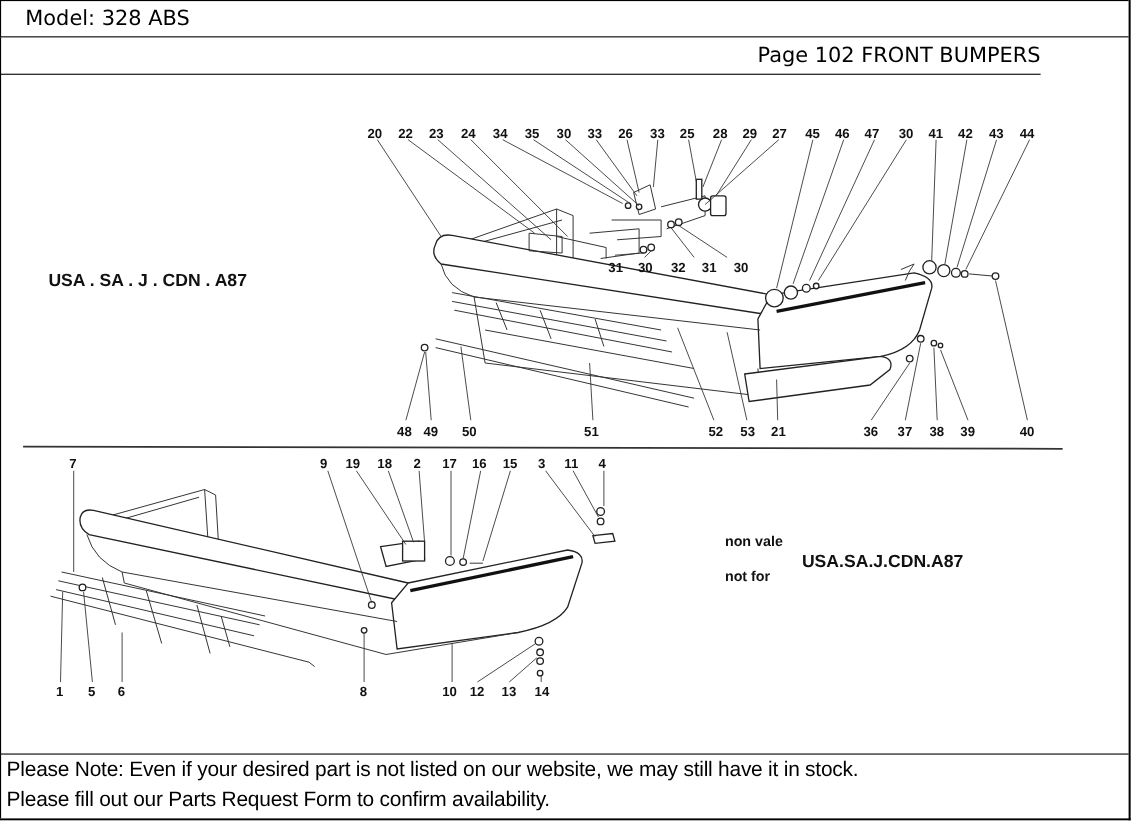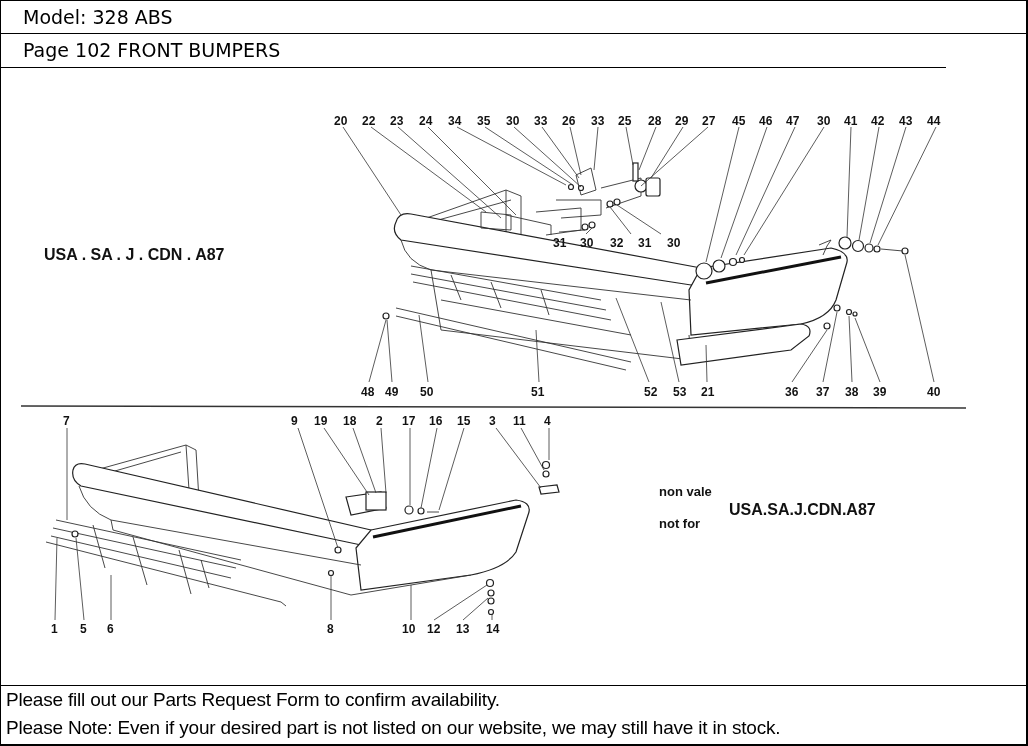--- a/index.html
+++ b/index.html
@@ -1,21 +1,21 @@
 <!DOCTYPE html>
 <html><head>
 <meta charset="utf-8">
 <style>
   html, body { margin: 0; padding: 0; background: #ffffff; }
   body { width: 1028px; height: 746px; position: relative; overflow: hidden; font-family: "Liberation Sans", sans-serif; }
   .frame { position: absolute; left: 0; top: 0; width: 1026px; height: 744px; border-right: 2px solid #000; border-bottom: 2px solid #000; }
   .row { position: absolute; left: 0; border-left: 1px solid #000; box-sizing: border-box; }
   .hdr { font-family: "DejaVu Sans", sans-serif; font-size: 19px; color: #000; padding-left: 22px; line-height: 33px; }
   .r1 { top: 0; height: 34px; width: 1026px; border-top: 1px solid #000; border-bottom: 1px solid #000; }
-  .r2 { top: 34px; height: 34px; width: 946px; border-bottom: 1px solid #000; }
+  .r2 { top: 34px; height: 34px; width: 946px; border-bottom: 1px solid #000; text-align: right; }
   .r3 { top: 68px; height: 618px; width: 1026px; border-bottom: 1px solid #000; }
   .r4 { top: 686px; height: 58px; width: 1026px; }
   .note { font-family: "Liberation Sans Narrow", "Liberation Sans", sans-serif; font-size: 19px; color: #000; padding-left: 5px; line-height: 28px; letter-spacing: -0.2px; }
   svg.diagram { position: absolute; left: 0; top: 0; }
   .callout { font-family: "Liberation Sans", sans-serif; font-weight: bold; font-size: 12px; fill: #111; }
   .variant { font-family: "Liberation Sans", sans-serif; font-weight: bold; font-size: 16px; fill: #111; }
   .small-variant { font-family: "Liberation Sans", sans-serif; font-weight: bold; font-size: 13px; fill: #111; }
   .lead { stroke: #333; stroke-width: 0.8; fill: none; }
   .part { stroke: #222; stroke-width: 1.2; fill: #fff; }
   .part-thin { stroke: #333; stroke-width: 0.9; fill: none; }
@@ -205,15 +205,15 @@
 
     <g>
       <text class="small-variant" x="658" y="496">non vale</text>
       <text class="small-variant" x="658" y="528">not for</text>
       <text class="variant" x="728" y="515">USA.SA.J.CDN.A87</text>
     </g>
   </svg>
 </div>
 
 <div class="row r4 note">
+  <div>Please Note: Even if your desired part is not listed on our website, we may still have it in stock.</div>
   <div>Please fill out our Parts Request Form to confirm availability.</div>
-  <div>Please Note: Even if your desired part is not listed on our website, we may still have it in stock.</div>
 </div>
 
 </body></html>

